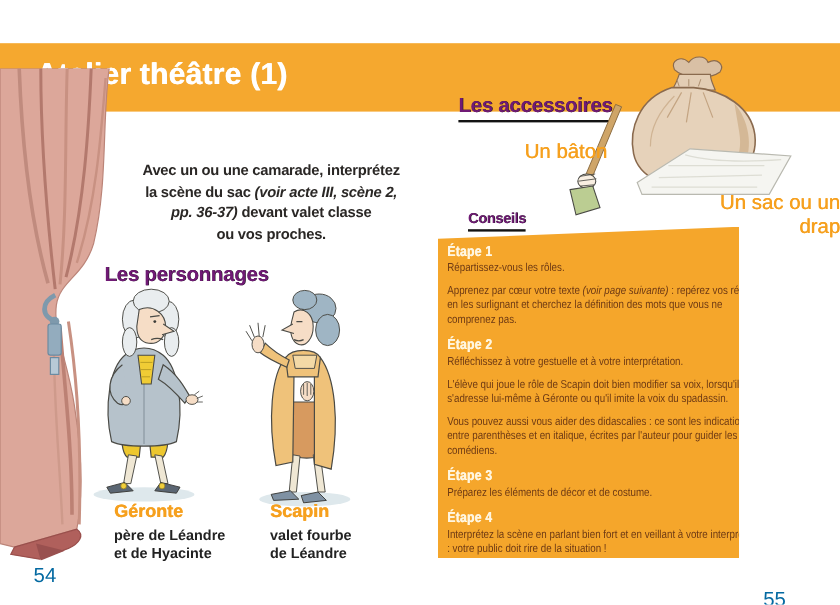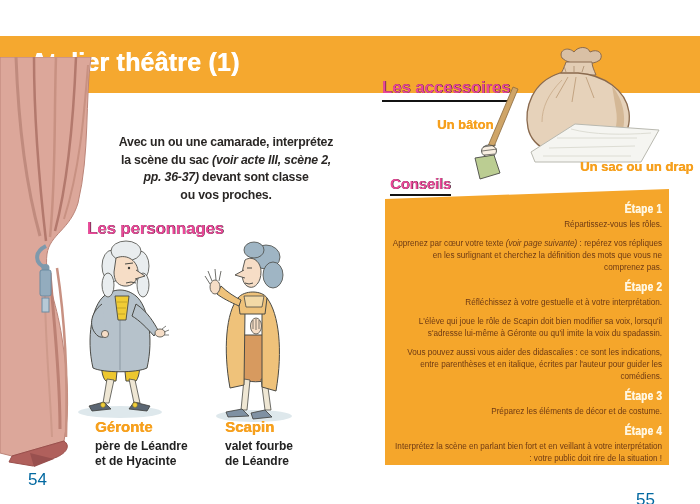--- a/index.html
+++ b/index.html
@@ -5,21 +5,21 @@
   html,body{margin:0;padding:0;background:#fff;}
   .page{position:relative;width:700px;height:504px;background:#ffffff;overflow:hidden;
         font-family:"Liberation Sans",sans-serif;}
 
   
   .banner{position:absolute;left:0;top:0;width:700px;height:57px;background:var(--banner-orange,#F5A82F);margin-top:36px;}
   .banner-title{position:absolute;left:30px;top:12px;margin:0;color:#ffffff;font-size:25px;
         font-weight:bold;letter-spacing:.2px;text-shadow:.5px 0 0 #fff;}
 
   
-  .h2{font-size:17px;font-weight:bold;color:#ec4899;letter-spacing:-.2px;text-shadow:.4px 0 0 #131313;}
+  .h2{font-size:17px;font-weight:bold;color:#701a75;letter-spacing:-.2px;text-shadow:.4px 0 0 #131313;}
   .underlined{border-bottom:2px solid #131313;padding-bottom:2px;display:inline-block;}
 
   
   .intro-title{position:absolute;left:135px;top:73px;color:var(--accent-orange,#F6A01E);
         font-weight:bold;line-height:19px;text-shadow:.4px 0 0 var(--accent-orange,#F6A01E);}
   .intro-title .l1{font-size:14.5px;display:block;}
   .intro-title .l2{font-size:16px;display:block;}
   .intro-par{position:absolute;left:82px;top:122px;width:288px;text-align:center;
         font-size:12.3px;font-weight:bold;color:#2a2725;line-height:17.5px;
         white-space:pre-line;letter-spacing:-.2px;}
@@ -30,29 +30,29 @@
         text-shadow:.4px 0 0 var(--accent-orange,#F6A01E);}
   .char-desc{font-size:12px;font-weight:bold;color:#222222;line-height:15px;white-space:pre-line;}
   .geronte-label{left:95px;top:418px;}
   .scapin-label{left:225px;top:418px;}
   .pagenum{position:absolute;font-size:17px;color:#0369a1;}
   .pagenum-left{left:28px;top:470px;}
   .pagenum-right{left:636px;top:467px;margin-top:23px;}
 
   
   .accessoires{position:absolute;left:382px;top:78px;}
-  .conseils{position:absolute;left:390px;top:175px;font-size:15px;}
-  .acc-label{position:absolute;color:var(--accent-orange,#F6A01E);font-size:13px;font-weight:bold;
-        text-shadow:.4px 0 0 var(--accent-orange,#F6A01E);}
+  .conseils{position:absolute;left:390px;top:175px;font-size:12px;}
+  .acc-label{position:absolute;color:var(--accent-orange,#F6A01E);font-size:17px;font-weight:normal;
+        text-shadow:.4px 0 0 var(--accent-orange,#F6A01E);text-align:right;}
   .baton-label{left:437px;top:117px;}
   .sac-label{left:580px;top:159px;}
 
-  .steps-box{position:absolute;left:385px;top:189px;width:284px;height:276px;
+  .steps-box{position:absolute;left:365px;top:189px;width:251px;height:276px;
         background:var(--box-orange,#F5A82F);
-        clip-path:polygon(0 10px,100% 0,100% 100%,0 100%);text-align:right;}
+        clip-path:polygon(0 10px,100% 0,100% 100%,0 100%);}
   .steps-inner{width:335px;transform:scaleX(.85);transform-origin:0 0;padding:13px 9px 0 9px;box-sizing:border-box;}
   .step-label{color:var(--step-label-cream,#FFF6E0);font-size:12px;font-weight:bold;
         margin:4px 0 1px 0;letter-spacing:.2px;text-shadow:.4px 0 0 var(--step-label-cream,#FFF6E0);}
   .step:first-child .step-label{margin-top:0;}
   .step-par{margin:2px 0 7px 0;font-size:9.6px;line-height:12px;color:var(--step-text-brown,#6E3A14);}
 
   
   .ill{position:absolute;}
   .curtain{left:0;top:57px;}
   .characters{left:68px;top:240px;}
@@ -83,21 +83,21 @@
     <path d="M30,396 L54,402 L34,410 Z" fill="#99504F"></path>
     <path d="M46,189 C34,195 34,207 47,211" stroke="#7E99AC" stroke-width="4" fill="none"></path>
     <circle cx="45.5" cy="211" r="4" fill="#7E99AC"></circle>
     <rect x="40" y="213" width="11" height="26" rx="2" fill="#93ACBE" stroke="#6C8BA1"></rect>
     <rect x="42" y="241" width="7" height="14" fill="#B7C9D6" stroke="#6C8BA1"></rect>
   </svg>
 
 
   <p class="intro-par"><span>Avec un ou une camarade, interprétez
 la scène du sac </span><span class="it">(voir acte III, scène 2,
-pp. 36-37)</span><span> devant sont classe
+pp. 36-37)</span><span> devant valet classe
 ou vos proches.</span></p>
 
   <div class="h2 personnages">Les personnages</div>
 
   <svg class="ill characters" width="248" height="185" viewBox="0 0 248 185">
 
     <g>
       <ellipse cx="52" cy="172" rx="42" ry="6" fill="#DEE8EC"></ellipse>
       <path d="M34,108 C32,126 34,138 38,141 L48,141 L50,122 L56,122 L58,141 L68,141 C72,136 73,124 70,108 Z" fill="#EDC72F" stroke="#4A4A45" stroke-width="1"></path>
       <path d="M39,139 L35,163 L41,163 L46,140 Z" fill="#EFE7D4" stroke="#4A4A45" stroke-width=".8"></path>

